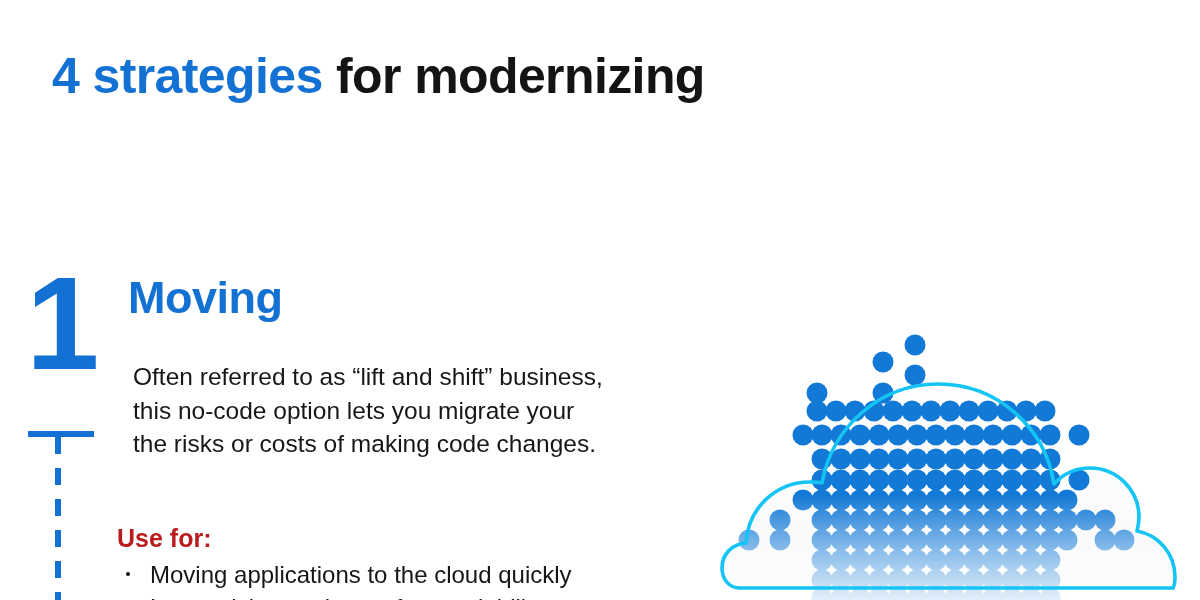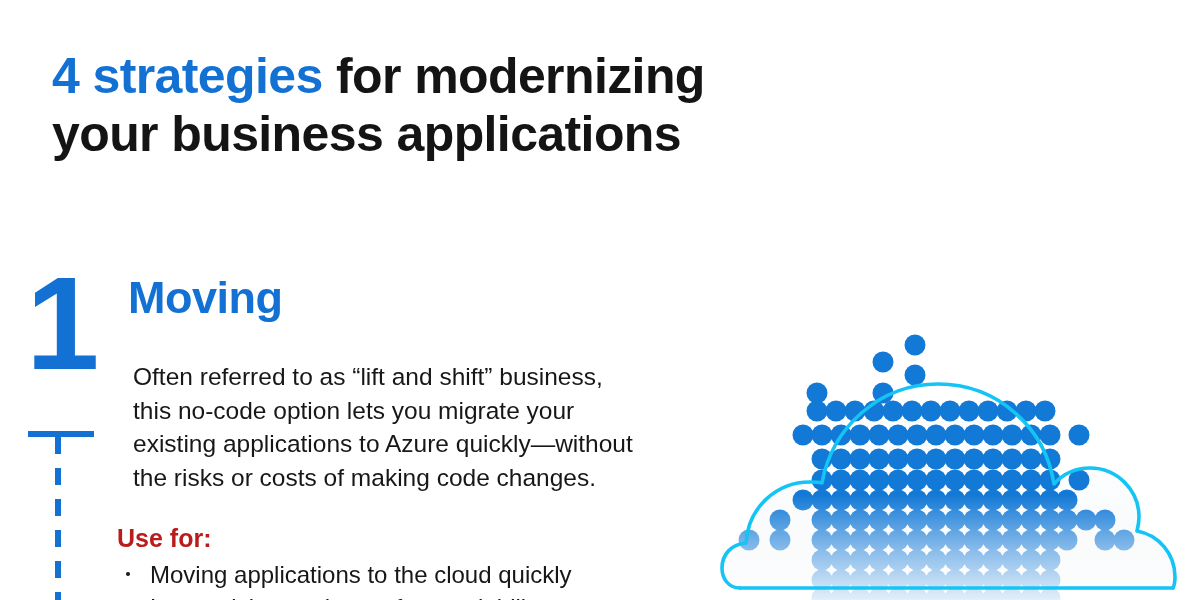--- a/index.html
+++ b/index.html
@@ -149,33 +149,31 @@
 </style>
 </head>
 <body>
 
 <div id="page">
 
   <div class="title-block">
     <div class="title-line">
       <span class="title-accent">4 strategies</span><span> for modernizing</span>
     </div>
-    <div class="title-line">your business applications</div>
   </div>
 
   <div class="numeral">1</div>
   <div class="num-rule"></div>
   <div class="num-dash"></div>
 
   <div class="section-heading">Moving</div>
 
   <div class="body-copy">
     <span class="ln">Often referred to as “lift and shift” business,</span>
     <span class="ln">this no-code option lets you migrate your</span>
-    <span class="ln">existing applications to Azure quickly—without</span>
     <span class="ln">the risks or costs of making code changes.</span>
   </div>
 
   <div class="usefor-label">Use for:</div>
 
   <ul class="bullet-list">
     <li class="bullet-item">
       <span class="bullet-dot"></span>
       <span>Moving applications to the cloud quickly</span>
     </li>

